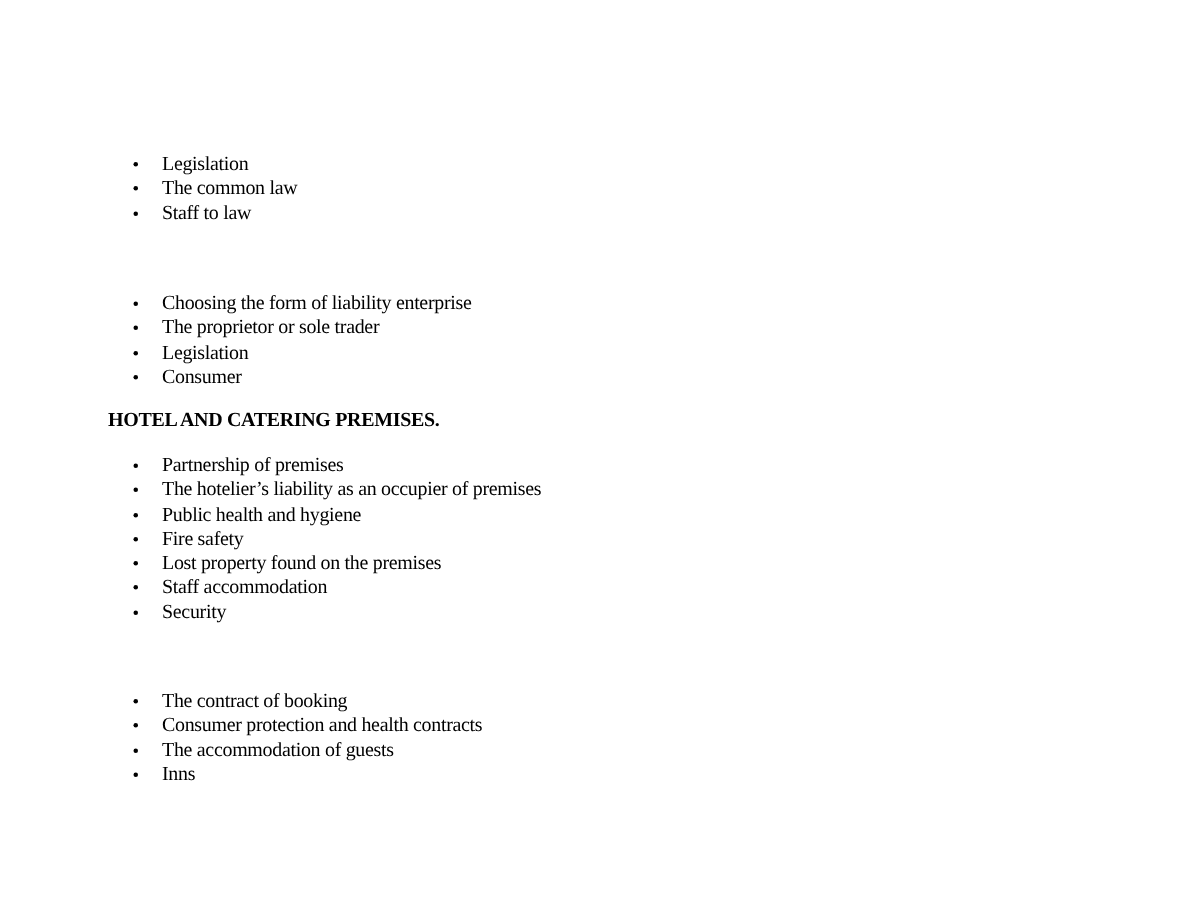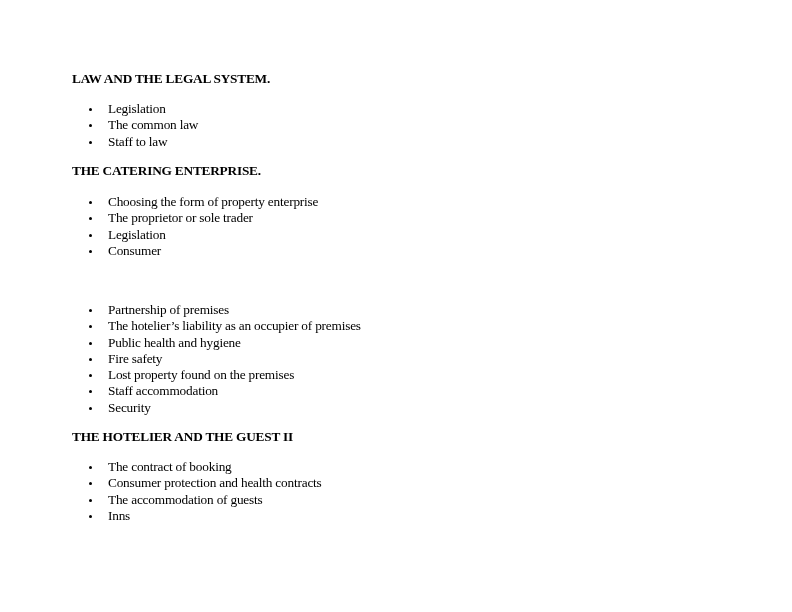--- a/index.html
+++ b/index.html
@@ -62,56 +62,55 @@
       left: 36px;
       top: 0;
       text-align: center;
     }
   </style>
 </head>
 <body>
 
 <div class="page">
 
-  <h2 class="section-heading" style="top:71px;">LAW AND THE LEGAL SYSTEM.</h2>
   <ul class="bullet-list" style="top:101px;">
     <li class="bullet-item">
       <span class="bullet-dot"></span>
       <span class="bullet-text">Legislation</span>
     </li>
     <li class="bullet-item">
       <span class="bullet-dot"></span>
       <span class="bullet-text">The common law</span>
     </li>
     <li class="bullet-item">
       <span class="bullet-dot"></span>
       <span class="bullet-text">Staff to law</span>
     </li>
   </ul>
 
-  <h2 class="section-heading" style="top:163px;">THE CATERING ENTERPRISE.</h2>
   <ul class="bullet-list" style="top:194px;">
     <li class="bullet-item">
       <span class="bullet-dot"></span>
-      <span class="bullet-text">Choosing the form of property enterprise</span>
+      <span class="bullet-text">Choosing the form of liability enterprise</span>
     </li>
     <li class="bullet-item">
       <span class="bullet-dot"></span>
       <span class="bullet-text">The proprietor or sole trader</span>
     </li>
     <li class="bullet-item">
       <span class="bullet-dot"></span>
       <span class="bullet-text">Legislation</span>
     </li>
     <li class="bullet-item">
       <span class="bullet-dot"></span>
       <span class="bullet-text">Consumer</span>
     </li>
   </ul>
 
+  <h2 class="section-heading" style="top:272px;">HOTEL AND CATERING PREMISES.</h2>
   <ul class="bullet-list" style="top:302px;">
     <li class="bullet-item">
       <span class="bullet-dot"></span>
       <span class="bullet-text">Partnership of premises</span>
     </li>
     <li class="bullet-item">
       <span class="bullet-dot"></span>
       <span class="bullet-text">The hotelier’s liability as an occupier of premises</span>
     </li>
     <li class="bullet-item">
@@ -129,21 +128,20 @@
     <li class="bullet-item">
       <span class="bullet-dot"></span>
       <span class="bullet-text">Staff accommodation</span>
     </li>
     <li class="bullet-item">
       <span class="bullet-dot"></span>
       <span class="bullet-text">Security</span>
     </li>
   </ul>
 
-  <h2 class="section-heading" style="top:429px;">THE HOTELIER AND THE GUEST II</h2>
   <ul class="bullet-list" style="top:459px;">
     <li class="bullet-item">
       <span class="bullet-dot"></span>
       <span class="bullet-text">The contract of booking</span>
     </li>
     <li class="bullet-item">
       <span class="bullet-dot"></span>
       <span class="bullet-text">Consumer protection and health contracts</span>
     </li>
     <li class="bullet-item">

